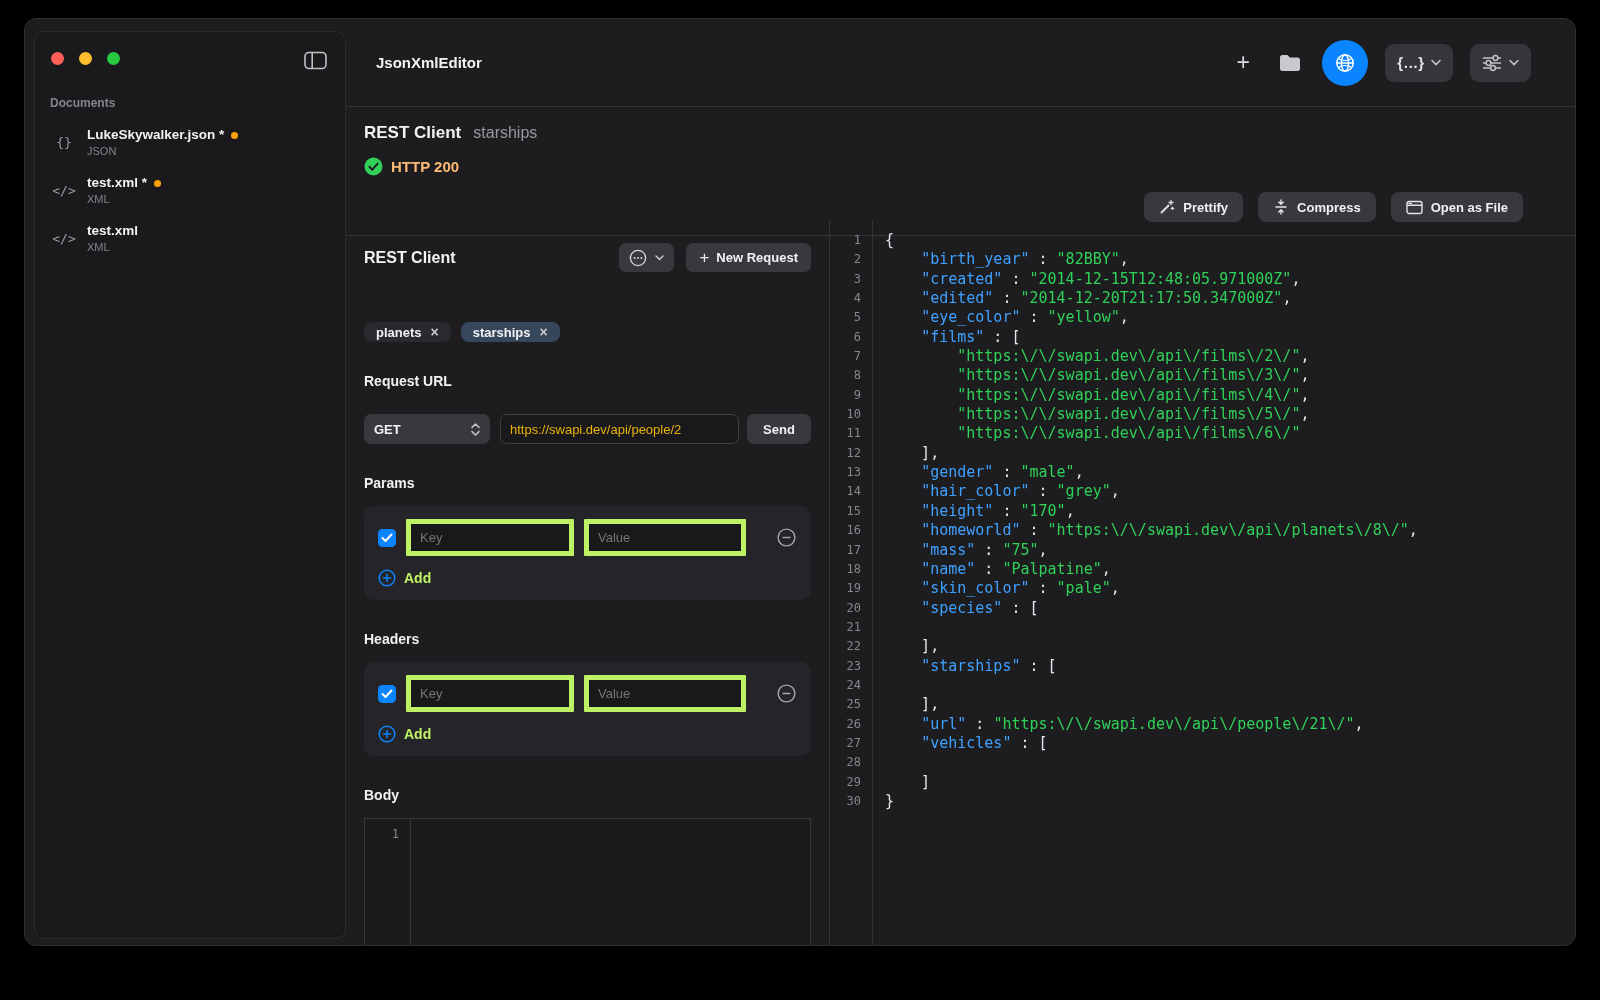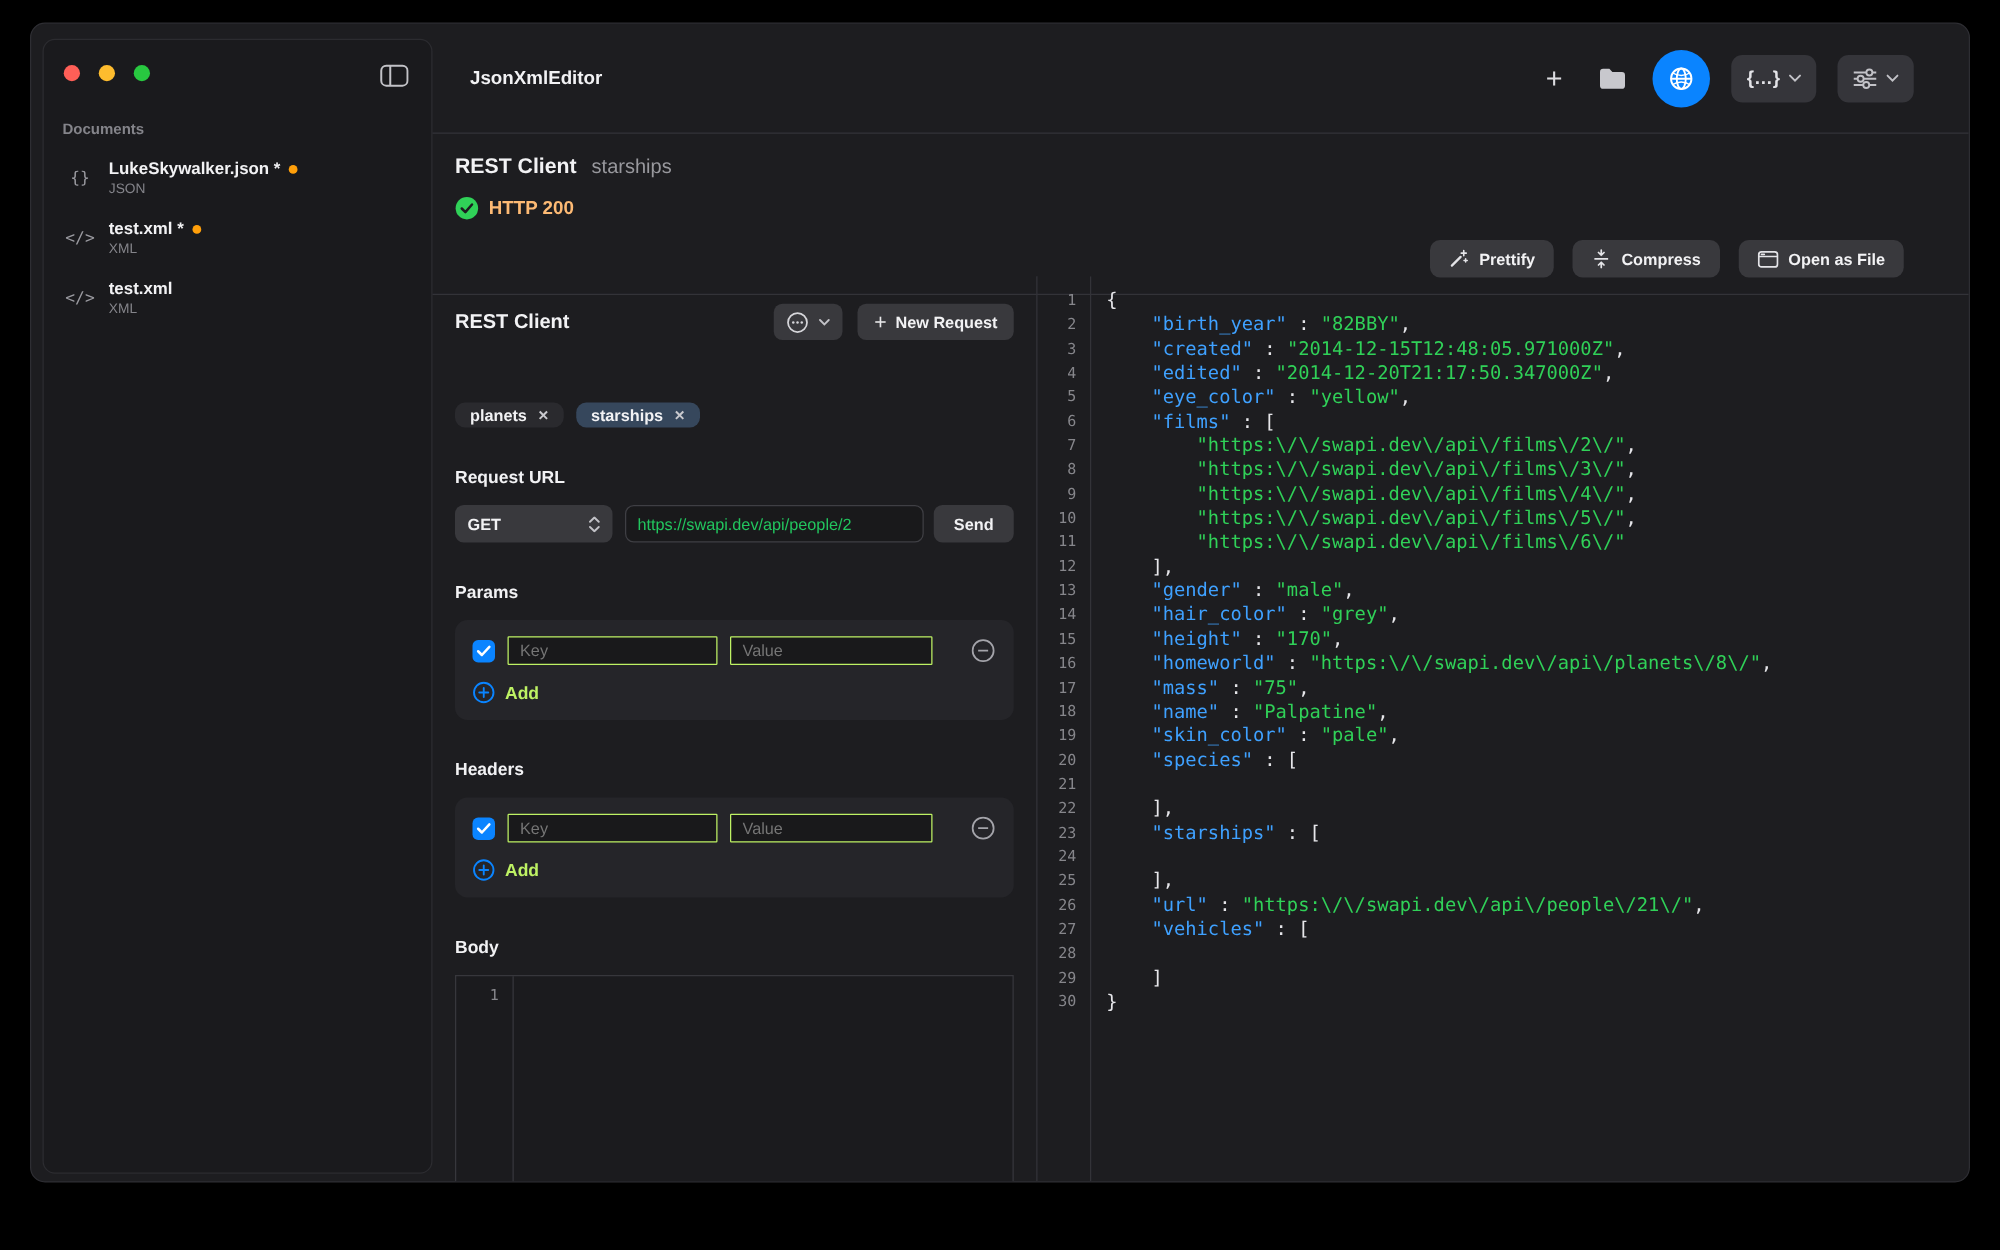--- a/index.html
+++ b/index.html
@@ -71,33 +71,33 @@
                  display:flex; align-items:center; gap:7px; font-size:13px; font-weight:600; }
   .new-req-btn .plus-sm { font-size:17px; font-weight:400; color:#e8e8ea; line-height:1; }
 
   .tabs { margin-top:50px; display:flex; gap:10px; }
   .tab { height:20px; padding:0 12px; border-radius:8px; background:#2a2a2e;
          display:flex; align-items:center; gap:9px; font-size:13px; font-weight:600; }
   .tab.selected { background:#36475c; }
   .tab-close { font-size:14px; color:#c9c9ce; line-height:1; }
 
   .field-label { margin-top:31px; font-size:14px; font-weight:600; }
-  .url-row { margin-top:15px; display:flex; align-items:center; }
+  .url-row { margin-top:25px; display:flex; align-items:center; }
   .method-select { width:126px; height:30px; border-radius:7px; background:#39393d; padding:0 10px;
                    display:flex; align-items:center; font-size:13px; font-weight:600; }
   .method-select .spacer { flex:1; }
   .url-input { flex:1; height:30px; margin:0 8px 0 10px; background:#19191b; border:1px solid #3f3f44;
-               border-radius:7px; color:#22c55e; font-size:13px; padding:0 9px; outline:none; }
+               border-radius:7px; color:#eab308; font-size:13px; padding:0 9px; outline:none; }
   .send-btn { width:64px; height:30px; border-radius:7px; background:#39393d; font-size:13px; font-weight:600; }
 
   .kv-card { margin-top:15px; background:#252529; border-radius:10px; padding:13px 14px; }
   .kv-row { display:flex; align-items:center; gap:10px; }
   .checkbox { width:18px; height:18px; border-radius:4.5px; background:#0a84ff; flex:none;
               display:flex; align-items:center; justify-content:center; }
-  .kv-input { height:23px; background:#19191b; border:1px solid #bef264; border-radius:1px;
+  .kv-input { height:37px; background:#19191b; border:5px solid #bef264; border-radius:1px;
               color:#e8e8ea; font-size:13px; padding:0 9px; outline:none; }
   .kv-input.key { width:168px; } .kv-input.value { width:162px; }
   .minus-btn { margin-left:auto; width:22px; height:22px; display:flex; align-items:center; justify-content:center; }
   .add-btn { margin-top:13px; display:flex; align-items:center; gap:8px; color:#bef264;
              font-size:14px; font-weight:600; }
 
   .body-editor { margin-top:15px; height:170px; border:1px solid #37373c; background:#1b1b1e; position:relative; }
   .body-ln { position:absolute; left:0; top:8px; width:34px; text-align:right; color:#86868b;
              font-size:12px; font-family:"DejaVu Sans Mono",monospace; }
   .body-gutter { position:absolute; left:45px; top:0; bottom:0; width:1px; background:#37373c; }

